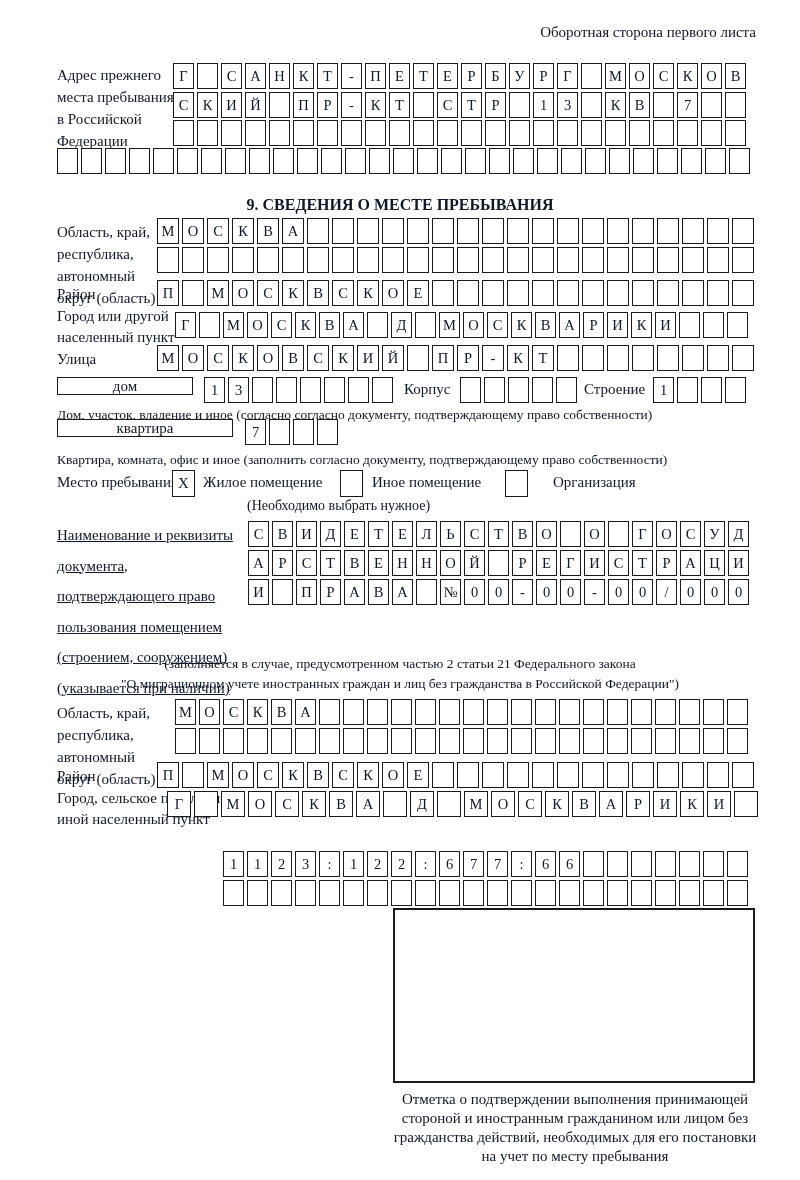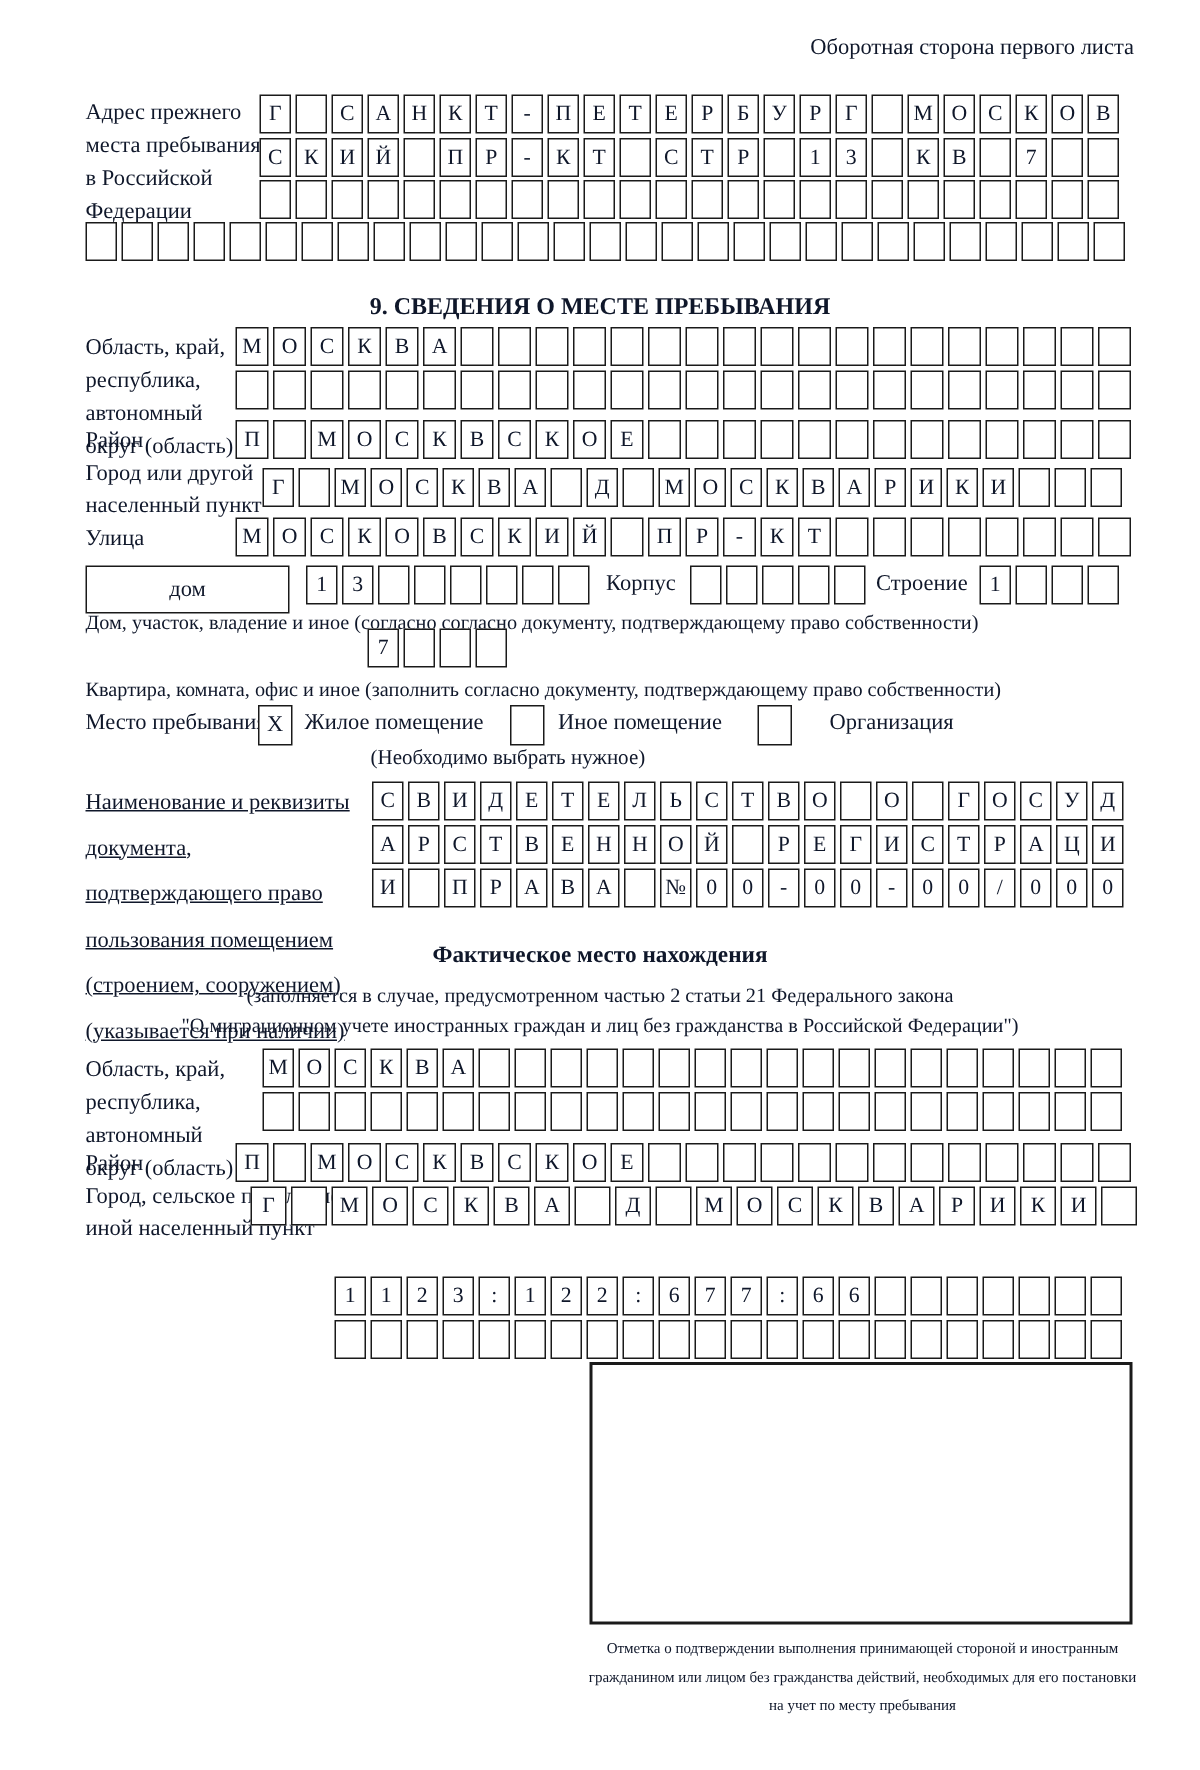--- a/index.html
+++ b/index.html
@@ -14,30 +14,30 @@
   .title{font-size:16px;font-weight:bold;}
   .cells{display:flex;gap:3px;}
   .cell{
     box-sizing:border-box;flex:0 0 auto;width:21px;height:26px;
     border:1.7px solid #1a1a1a;display:flex;align-items:center;justify-content:center;
     font-size:14.5px;line-height:1;background:#fff;
   }
   .cells.w22 .cell{width:22px;}
   .cells.w24 .cell{width:24px;}
   .fieldbox{
-    box-sizing:border-box;border:1.7px solid #1a1a1a;height:32px;
+    box-sizing:border-box;border:1.7px solid #1a1a1a;height:18px;
     display:flex;align-items:center;justify-content:center;font-size:15px;background:#fff;
   }
   .checkbox{
     box-sizing:border-box;width:23px;height:27px;border:1.7px solid #1a1a1a;
     display:flex;align-items:center;justify-content:center;font-size:15px;background:#fff;
   }
   .inline-label{font-size:15px;white-space:nowrap;}
   .stamp-box{box-sizing:border-box;border:2px solid #1a1a1a;background:#fff;}
-  .caption{font-size:10px;line-height:19px;text-align:center;}
+  .caption{font-size:15px;line-height:19px;text-align:center;}
 </style>
 </head>
 <body>
 
 <div class="page">
 
   <div class="abs inline-label" style="top:24px;right:44px;">Оборотная сторона первого листа</div>
 
   <div class="abs label" style="left:57px;top:64px;width:122px;">Адрес прежнего места пребывания в Российской Федерации</div>
   <div class="abs cells" style="left:173px;top:63px;">
@@ -311,20 +311,21 @@
     </div>
   <div class="abs inline-label" style="left:584px;top:381px;">Строение</div>
   <div class="abs cells" style="left:653px;top:377px;">
       <span class="cell">1</span>
       <span class="cell"></span>
       <span class="cell"></span>
       <span class="cell"></span>
     </div>
   <div class="abs footnote" style="left:57px;top:407px;">Дом, участок, владение и иное (согласно согласно документу, подтверждающему право собственности)</div>
 
+  <div class="abs fieldbox" style="left:57px;top:419px;width:176px;">квартира</div>
   <div class="abs cells" style="left:245px;top:419px;">
       <span class="cell">7</span>
       <span class="cell"></span>
       <span class="cell"></span>
       <span class="cell"></span>
     </div>
   <div class="abs footnote" style="left:57px;top:452px;">Квартира, комната, офис и иное (заполнить согласно документу, подтверждающему право собственности)</div>
 
   <div class="abs inline-label" style="left:57px;top:474px;">Место пребывания:</div>
   <div class="abs checkbox" style="left:172px;top:470px;">X</div>
@@ -399,21 +400,20 @@
       <span class="cell">0</span>
       <span class="cell">-</span>
       <span class="cell">0</span>
       <span class="cell">0</span>
       <span class="cell">/</span>
       <span class="cell">0</span>
       <span class="cell">0</span>
       <span class="cell">0</span>
     </div>
 
-  <div class="abs title center" style="top:628px;font-size:15.5px;">Фактическое место нахождения</div>
   <div class="abs footnote center" style="top:656px;">(заполняется в случае, предусмотренном частью 2 статьи 21 Федерального закона</div>
   <div class="abs footnote center" style="top:676px;">"О миграционном учете иностранных граждан и лиц без гражданства в Российской Федерации")</div>
 
   <div class="abs label" style="left:57px;top:702px;width:115px;">Область, край, республика, автономный округ (область)</div>
   <div class="abs cells" style="left:175px;top:699px;">
       <span class="cell">М</span>
       <span class="cell">О</span>
       <span class="cell">С</span>
       <span class="cell">К</span>
       <span class="cell">В</span>

